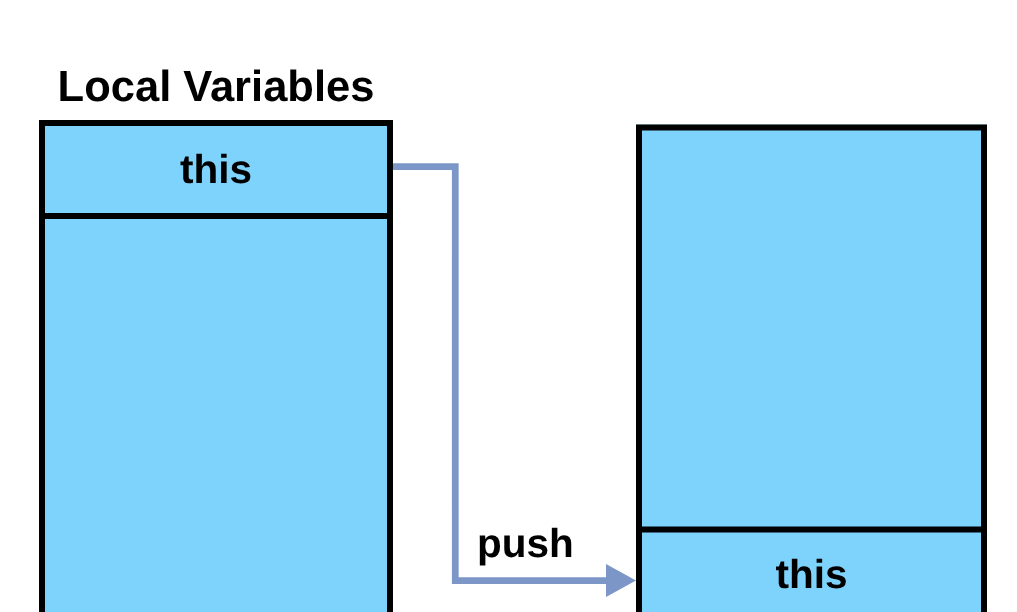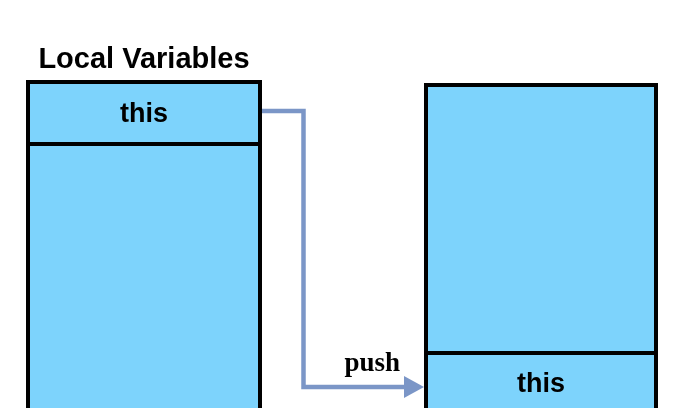--- a/index.html
+++ b/index.html
@@ -49,25 +49,24 @@
     position: absolute;
     left: 0; top: 0;
     width: 678px; height: 408px;
     pointer-events: none;
   }
   .push-label {
     position: absolute;
     left: 318px;
     top: 320px;
     width: 82px;
-    text-align: right;
+    text-align: left;
     font-size: 27px;
     font-weight: bold;
     line-height: 30px;
-    font-family: Liberation Serif, serif;
   }
 </style>
 </head>
 <body>
 
 <div class="canvas">
 
   <div class="title lv">Local Variables</div>
 
 

